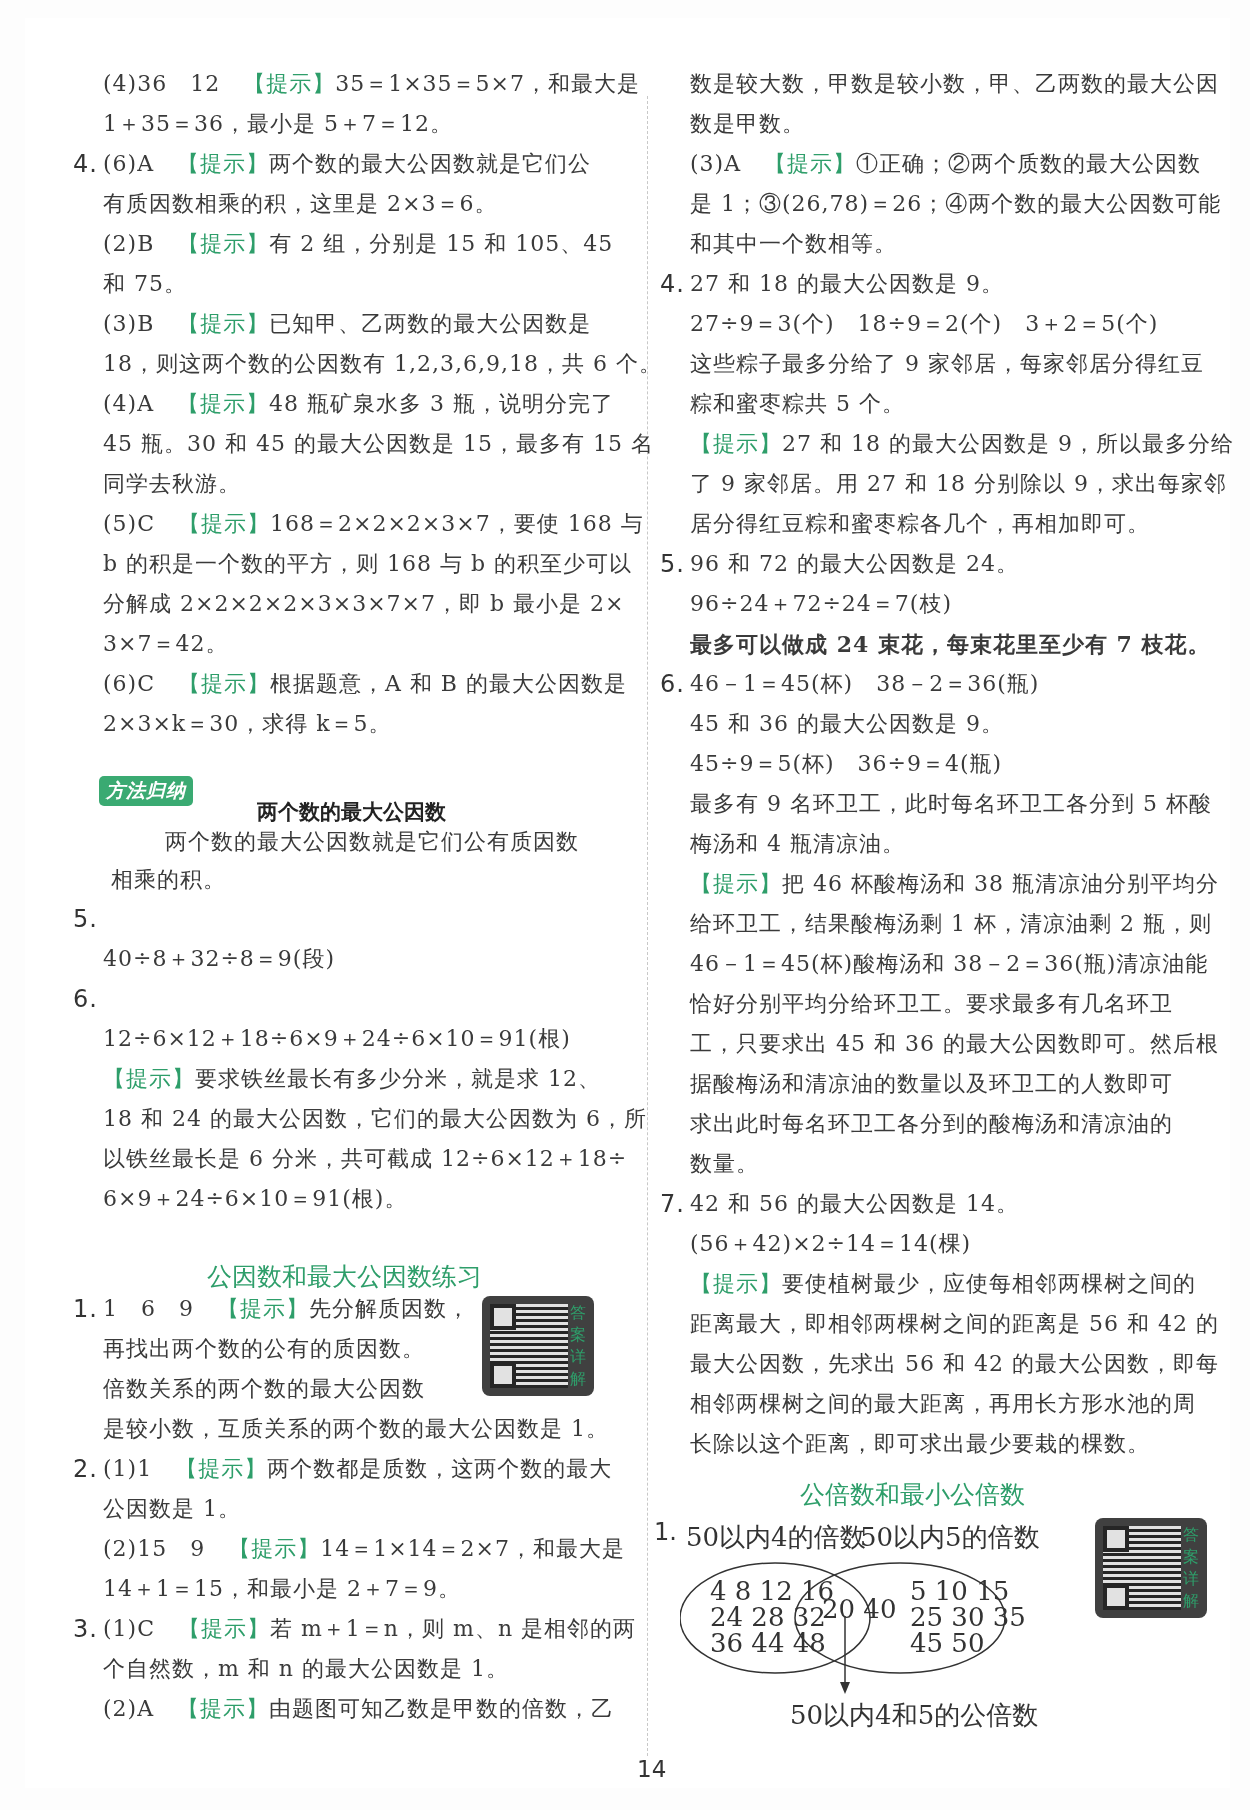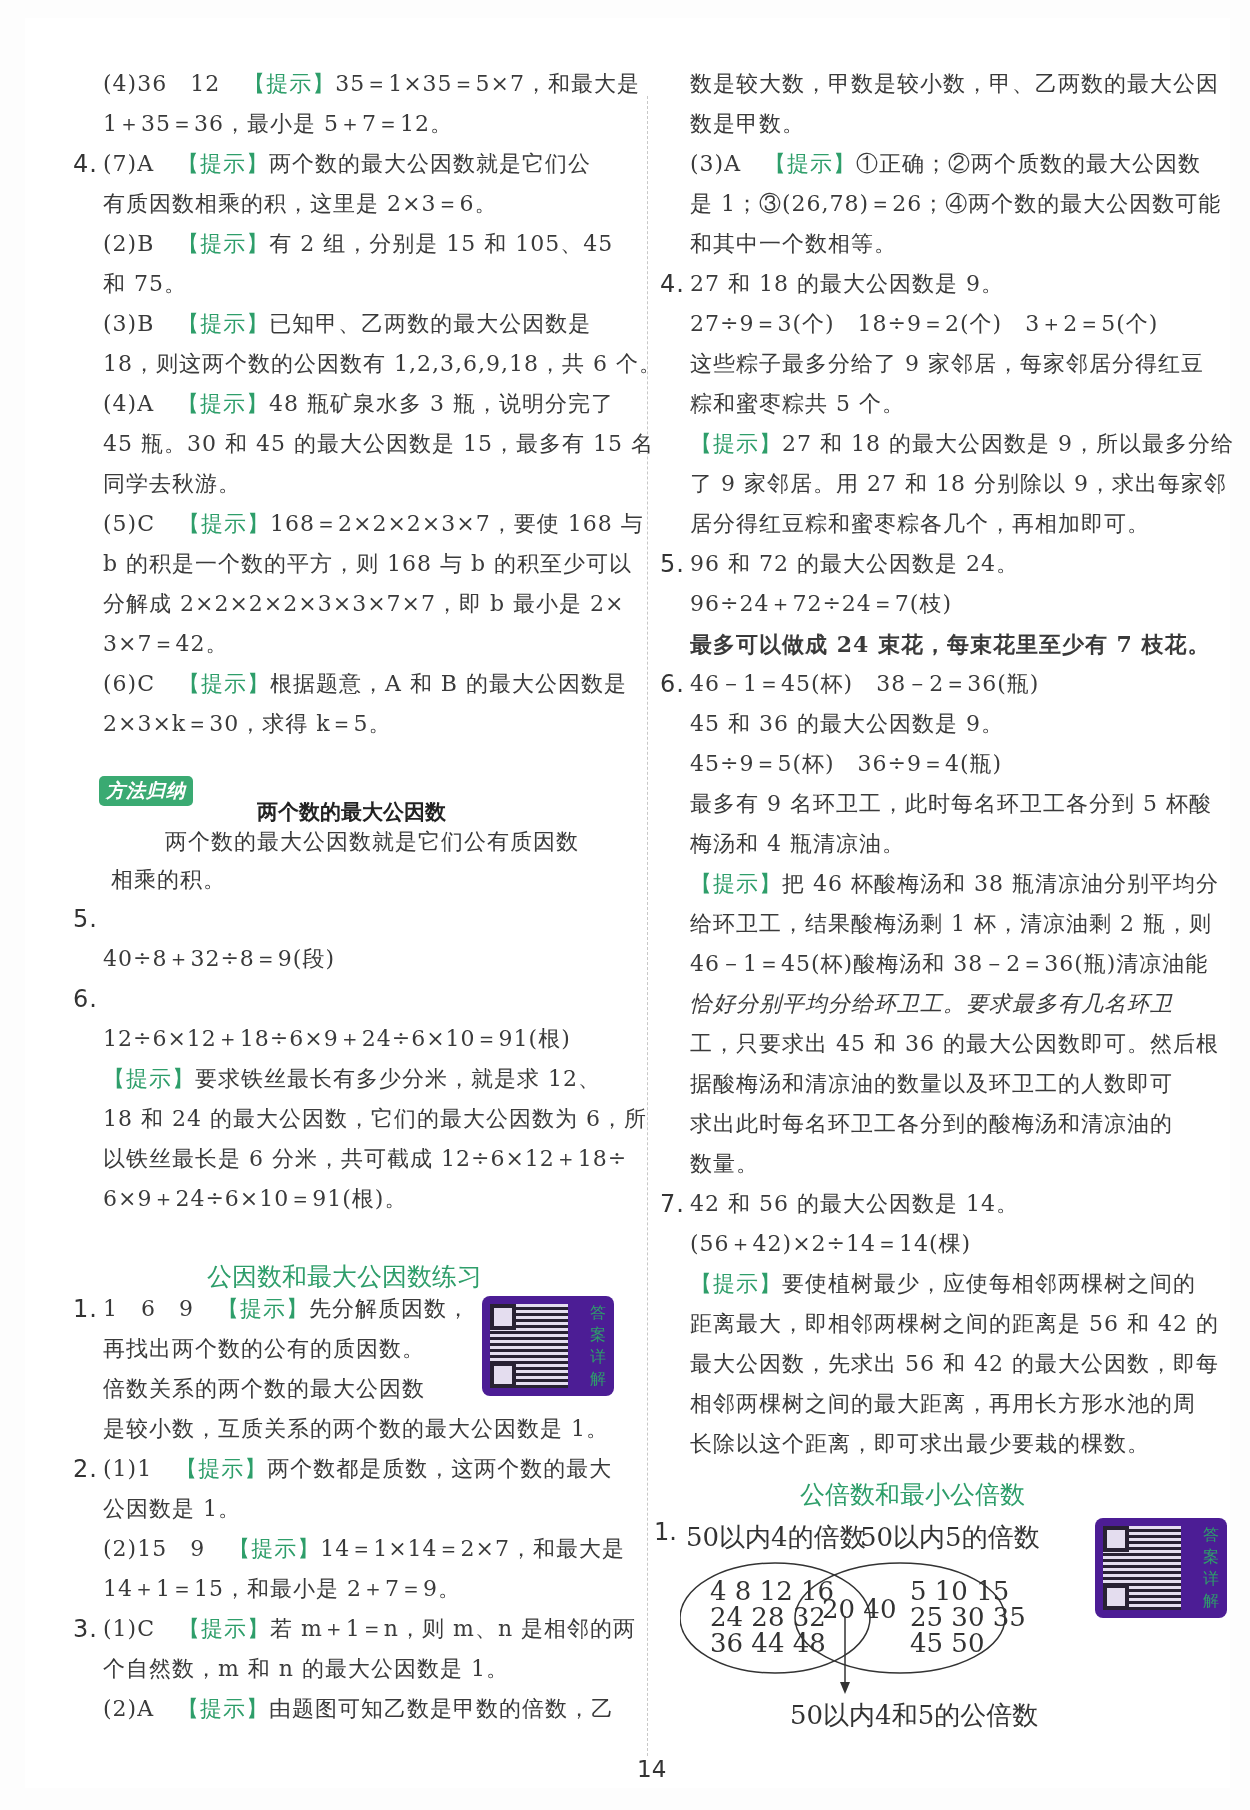--- a/index.html
+++ b/index.html
@@ -15,21 +15,21 @@
   .line { position:absolute; font-size:22px; line-height:28px; white-space:nowrap; letter-spacing:1px; }
   .num { font-family:"DejaVu Sans", sans-serif; font-size:24px; color:#333; position:absolute; }
   .hint { color:#2e9e6a; font-family:"DejaVu Sans", sans-serif; }
   .green-title { color:#2e9e6a; font-family:"DejaVu Sans", sans-serif; font-size:25px; position:absolute; white-space:nowrap; }
   .method-badge {
     position:absolute; background:#3aaa72; color:#fff; font-family:"DejaVu Sans", sans-serif;
     font-style:italic; font-weight:bold; font-size:19px; padding:2px 7px; border-radius:5px; letter-spacing:1px;
   }
   .method-title { position:absolute; font-family:"DejaVu Sans", sans-serif; font-weight:bold; font-size:21px; color:#222; white-space:nowrap; }
   .qr-box {
-    position:absolute; width:132px; height:100px; background:#4c1d95; border-radius:8px;
+    position:absolute; width:112px; height:100px; background:#404040; border-radius:8px;
   }
   .qr { position:absolute; left:8px; top:8px; width:78px; height:84px; background:
     repeating-linear-gradient(0deg, #222 0 3px, #fff 3px 6px),
     #fff; opacity:.85; }
   .qr::before, .qr::after { content:""; position:absolute; width:18px; height:18px; border:4px solid #222; background:#fff; }
   .qr::before { left:0; top:0; }
   .qr::after { left:0; bottom:0; }
   .qr-label { position:absolute; right:6px; top:6px; width:20px; font-family:"DejaVu Sans", sans-serif; font-size:16px; color:#2e9e6a; line-height:22px; text-align:center; white-space:normal; }
   .venn { position:absolute; }
   .venn-text { position:absolute; font-size:26px; white-space:nowrap; color:#333; }
@@ -48,21 +48,21 @@
     <div class="line" style="left:24px;top:848px;">相乘的积。</div>
 
     <div class="green-title" style="left:120px;top:1242px;">公因数和最大公因数练习</div>
 
     <div class="qr-box" style="left:395px;top:1278px;">
       <div class="qr"></div>
       <div class="qr-label">答案详解</div>
     </div>
   <div class="line" style="left: 16px; top: 52px;"><span>(4)36　12　</span><span class="hint">【提示】</span><span>35＝1×35＝5×7，和最大是</span></div>
       <div class="line" style="left: 16px; top: 92px;"><span>1＋35＝36，最小是 5＋7＝12。</span></div>
-      <div class="line" style="left: 16px; top: 132px;"><span class="num" style="left: -30px; top: 0px;">4.</span><span>(7)A　</span><span class="hint">【提示】</span><span>两个数的最大公因数就是它们公</span></div>
+      <div class="line" style="left: 16px; top: 132px;"><span class="num" style="left: -30px; top: 0px;">4.</span><span>(6)A　</span><span class="hint">【提示】</span><span>两个数的最大公因数就是它们公</span></div>
       <div class="line" style="left: 16px; top: 172px;"><span>有质因数相乘的积，这里是 2×3＝6。</span></div>
       <div class="line" style="left: 16px; top: 212px;"><span>(2)B　</span><span class="hint">【提示】</span><span>有 2 组，分别是 15 和 105、45</span></div>
       <div class="line" style="left: 16px; top: 252px;"><span>和 75。</span></div>
       <div class="line" style="left: 16px; top: 292px;"><span>(3)B　</span><span class="hint">【提示】</span><span>已知甲、乙两数的最大公因数是</span></div>
       <div class="line" style="left: 16px; top: 332px;"><span>18，则这两个数的公因数有 1,2,3,6,9,18，共 6 个。</span></div>
       <div class="line" style="left: 16px; top: 372px;"><span>(4)A　</span><span class="hint">【提示】</span><span>48 瓶矿泉水多 3 瓶，说明分完了</span></div>
       <div class="line" style="left: 16px; top: 412px;"><span>45 瓶。30 和 45 的最大公因数是 15，最多有 15 名</span></div>
       <div class="line" style="left: 16px; top: 452px;"><span>同学去秋游。</span></div>
       <div class="line" style="left: 16px; top: 492px;"><span>(5)C　</span><span class="hint">【提示】</span><span>168＝2×2×2×3×7，要使 168 与</span></div>
       <div class="line" style="left: 16px; top: 532px;"><span>b 的积是一个数的平方，则 168 与 b 的积至少可以</span></div>
@@ -134,21 +134,21 @@
       <div class="line" style="left: 10px; top: 572px;"><span>96÷24＋72÷24＝7(枝)</span></div>
       <div class="line" style="left: 10px; top: 612px; font-weight: bold;"><span>最多可以做成 24 束花，每束花里至少有 7 枝花。</span></div>
       <div class="line" style="left: 10px; top: 652px;"><span class="num" style="left: -30px; top: 0px;">6.</span><span>46－1＝45(杯)　38－2＝36(瓶)</span></div>
       <div class="line" style="left: 10px; top: 692px;"><span>45 和 36 的最大公因数是 9。</span></div>
       <div class="line" style="left: 10px; top: 732px;"><span>45÷9＝5(杯)　36÷9＝4(瓶)</span></div>
       <div class="line" style="left: 10px; top: 772px;"><span>最多有 9 名环卫工，此时每名环卫工各分到 5 杯酸</span></div>
       <div class="line" style="left: 10px; top: 812px;"><span>梅汤和 4 瓶清凉油。</span></div>
       <div class="line" style="left: 10px; top: 852px;"><span></span><span class="hint">【提示】</span><span>把 46 杯酸梅汤和 38 瓶清凉油分别平均分</span></div>
       <div class="line" style="left: 10px; top: 892px;"><span>给环卫工，结果酸梅汤剩 1 杯，清凉油剩 2 瓶，则</span></div>
       <div class="line" style="left: 10px; top: 932px;"><span>46－1＝45(杯)酸梅汤和 38－2＝36(瓶)清凉油能</span></div>
-      <div class="line" style="left: 10px; top: 972px; font-style: italic;"><span>恰好分别平均分给环卫工。要求最多有几名环卫</span></div>
+      <div class="line" style="left: 10px; top: 972px;"><span>恰好分别平均分给环卫工。要求最多有几名环卫</span></div>
       <div class="line" style="left: 10px; top: 1012px;"><span>工，只要求出 45 和 36 的最大公因数即可。然后根</span></div>
       <div class="line" style="left: 10px; top: 1052px;"><span>据酸梅汤和清凉油的数量以及环卫工的人数即可</span></div>
       <div class="line" style="left: 10px; top: 1092px;"><span>求出此时每名环卫工各分到的酸梅汤和清凉油的</span></div>
       <div class="line" style="left: 10px; top: 1132px;"><span>数量。</span></div>
       <div class="line" style="left: 10px; top: 1172px;"><span class="num" style="left: -30px; top: 0px;">7.</span><span>42 和 56 的最大公因数是 14。</span></div>
       <div class="line" style="left: 10px; top: 1212px;"><span>(56＋42)×2÷14＝14(棵)</span></div>
       <div class="line" style="left: 10px; top: 1252px;"><span></span><span class="hint">【提示】</span><span>要使植树最少，应使每相邻两棵树之间的</span></div>
       <div class="line" style="left: 10px; top: 1292px;"><span>距离最大，即相邻两棵树之间的距离是 56 和 42 的</span></div>
       <div class="line" style="left: 10px; top: 1332px;"><span>最大公因数，先求出 56 和 42 的最大公因数，即每</span></div>
       <div class="line" style="left: 10px; top: 1372px;"><span>相邻两棵树之间的最大距离，再用长方形水池的周</span></div>

